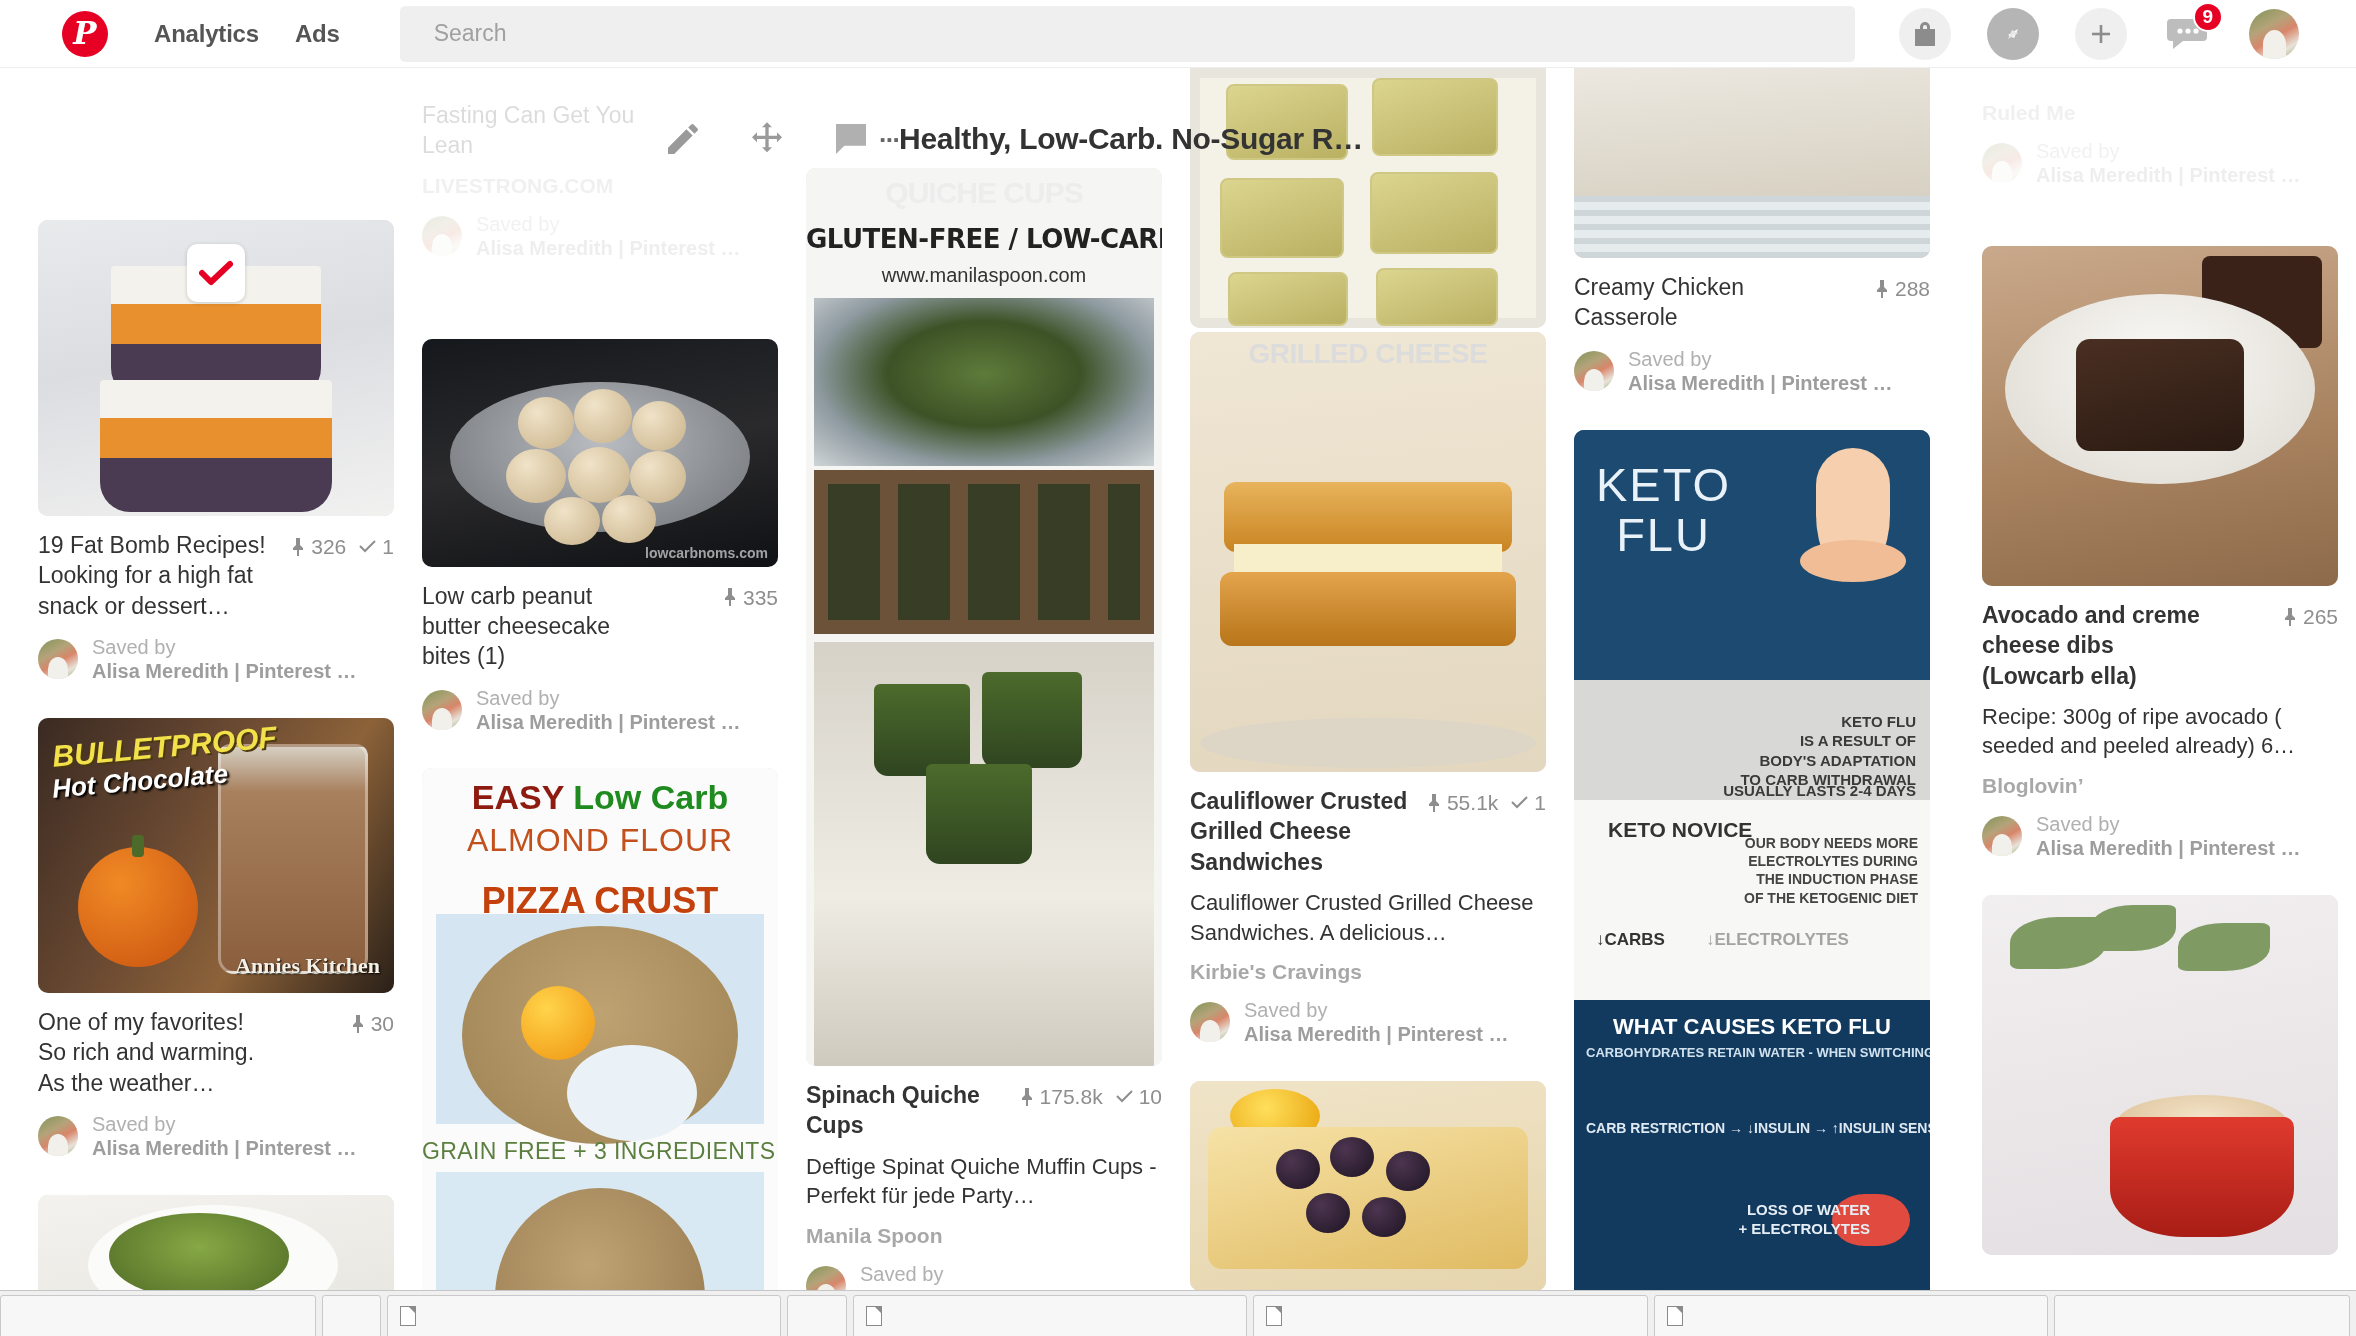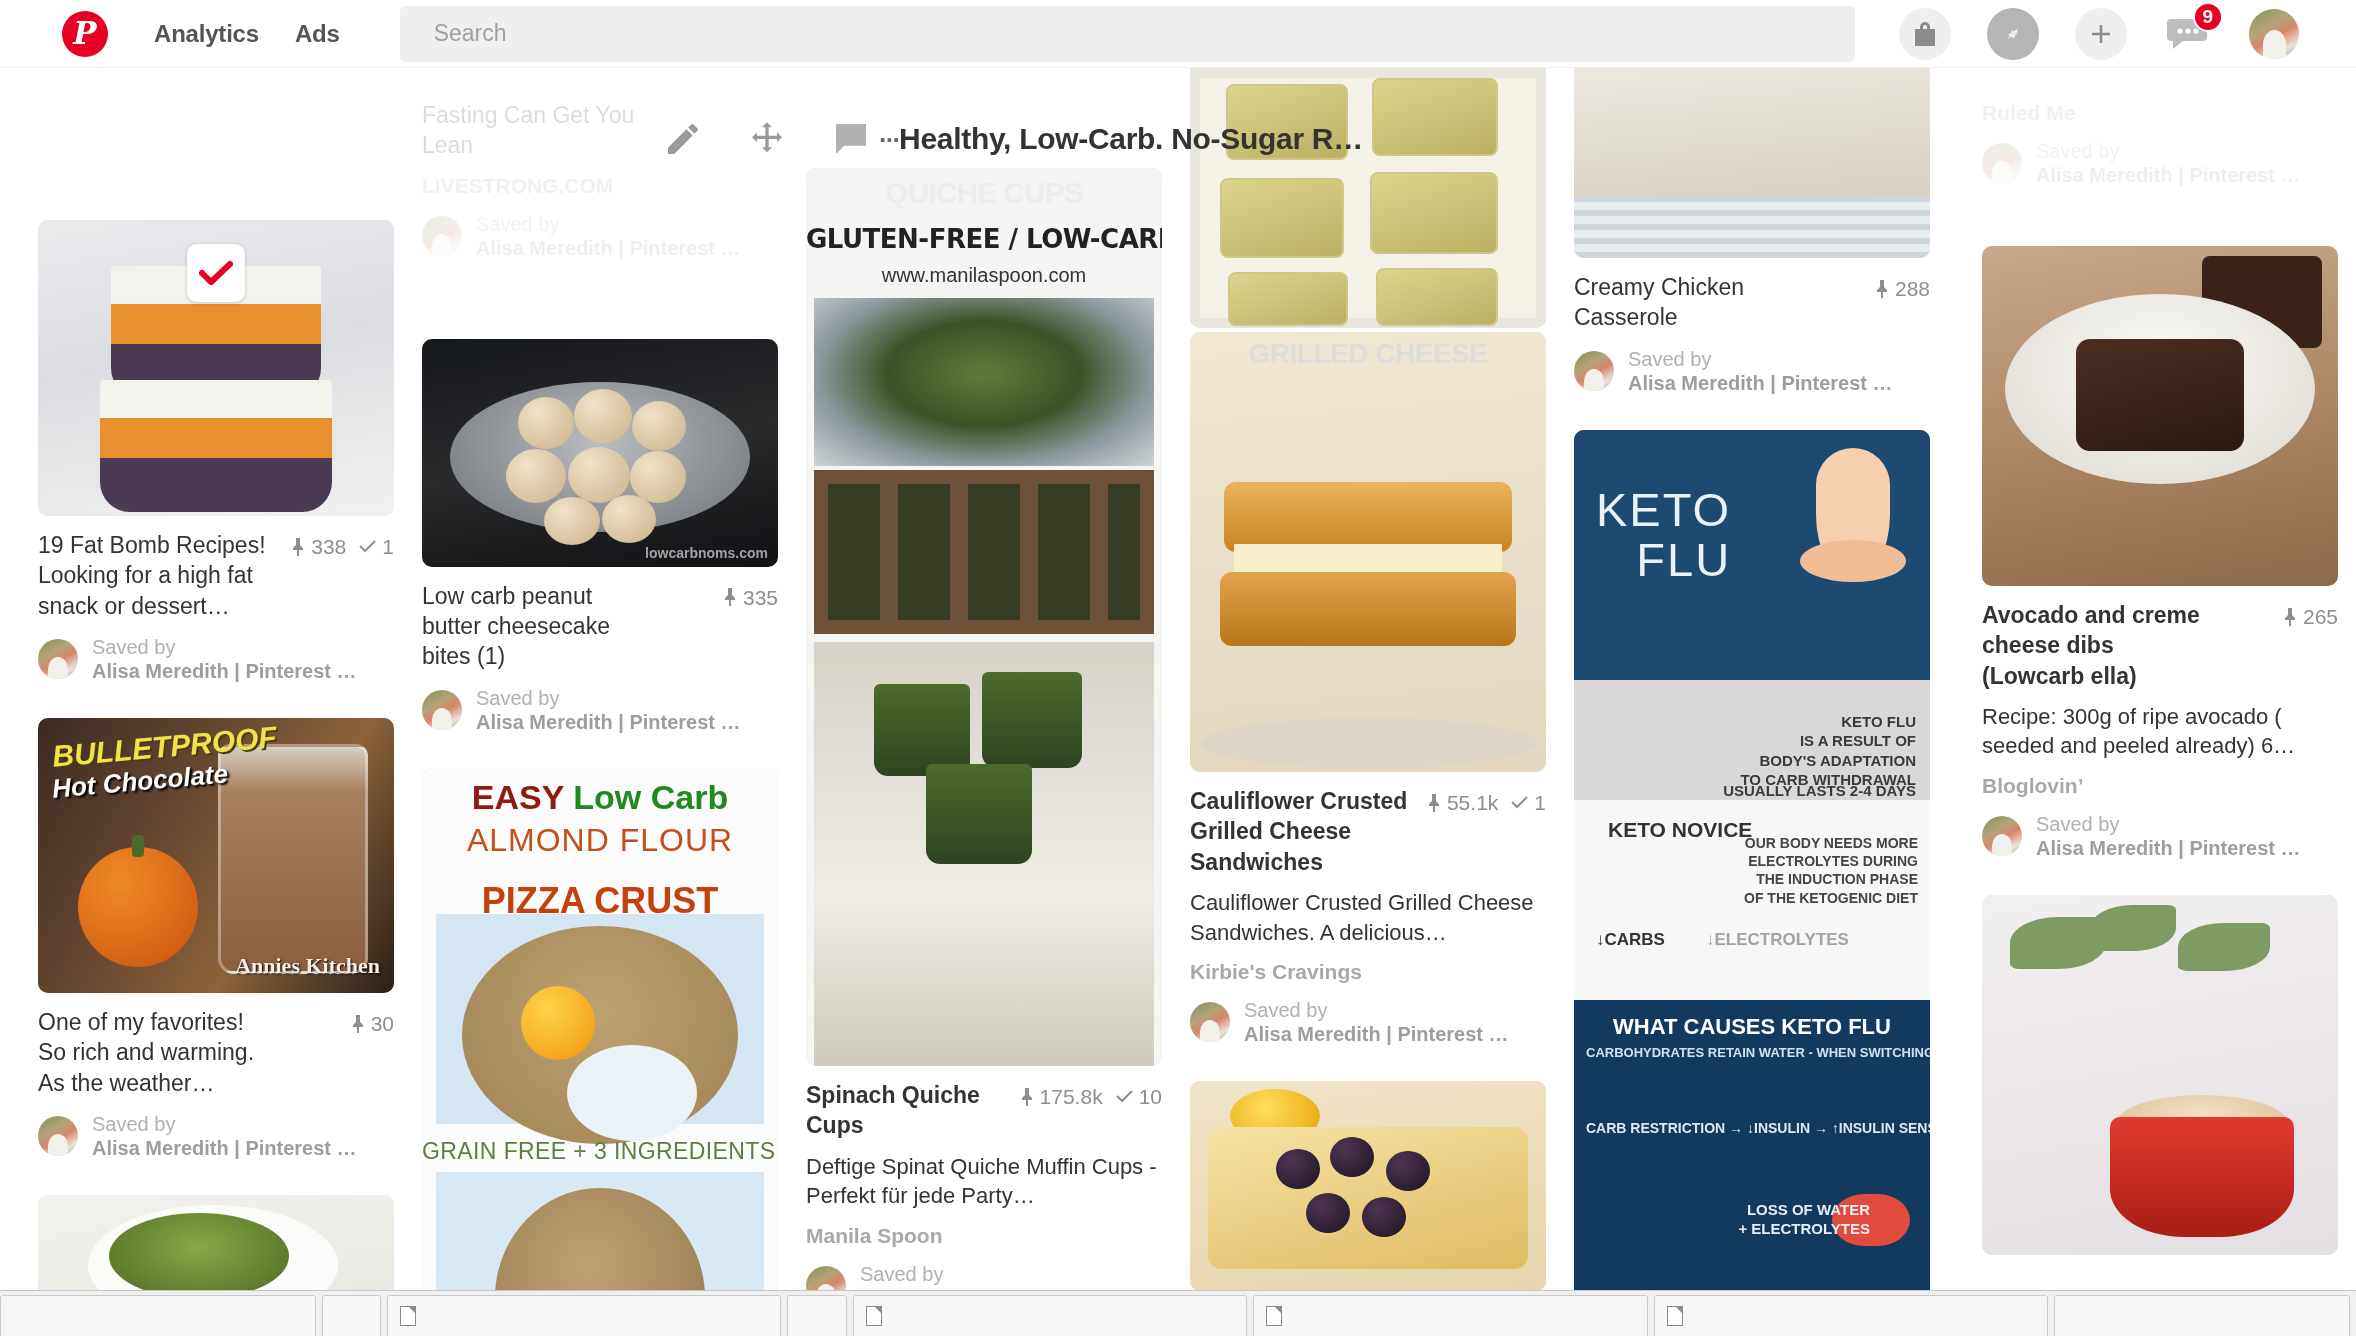--- a/index.html
+++ b/index.html
@@ -227,22 +227,22 @@
     background:radial-gradient(circle at 35% 30%,#4d3550,#1d1422);}
   .br-lemon{position:absolute;left:40px;top:8px;width:90px;height:54px;border-radius:50%;
     background:radial-gradient(circle at 40% 35%,#ffdf5c,#e8a40c);}
 
   .chicken { background:linear-gradient(175deg,#ece8e0 0%,#dcd6c9 55%,#cfc8ba 100%); }
   .ck-towel{position:absolute;left:0;right:0;bottom:0;height:62px;
     background:repeating-linear-gradient(0deg,#cfd6da 0 6px,#e6ebee 6px 14px);}
 
   .keto { background:#1b4568; }
   .keto-top{position:absolute;left:0;right:0;top:0;height:250px;background:#1d4a70;}
-  .k-title{top:30px;left:22px;right:auto;text-align:right;color:#e9f2f8;
-    font-size:47px;letter-spacing:2px;line-height:1.08;font-weight:normal;margin-top:25px;}
+  .k-title{top:30px;left:22px;right:auto;text-align:center;color:#e9f2f8;
+    font-size:47px;letter-spacing:2px;line-height:1.08;font-weight:normal;}
   .k-nose{position:absolute;right:40px;top:18px;width:74px;height:130px;
     border-radius:38px 38px 50% 50%;background:#f6cfae;}
   .k-nose::after{content:'';position:absolute;left:-16px;bottom:-4px;width:106px;height:42px;
     border-radius:50%;background:#f0bd96;}
   .keto-gray{position:absolute;left:0;right:0;top:250px;height:120px;background:#d8d8d6;}
   .k-gray-txt{top:282px;right:14px;left:auto;text-align:right;color:#3a3a3a;
     font-size:15px;line-height:1.3;font-weight:bold;}
   .k-days{top:352px;right:14px;left:auto;text-align:right;color:#3a3a3a;font-size:15px;}
   .keto-white{position:absolute;left:0;right:0;top:370px;height:200px;background:#f7f7f5;}
   .k-novice{top:388px;left:34px;right:auto;text-align:right;color:#333;font-size:21px;line-height:1.15;}
@@ -390,21 +390,21 @@
           </svg>
         </div>
       </div>
       <div class="pin-title regular">
         <span class="t">19 Fat Bomb Recipes! Looking for a high fat snack or dessert…</span>
         <span class="stats">
           <span class="stat">
             <svg width="14" height="18" viewBox="0 0 14 18" fill="#8e8e8e">
               <path d="M5 0h4v7l3 3v2H8v6H6v-6H2v-2l3-3z"></path>
             </svg>
-            <span>338</span>
+            <span>326</span>
           </span>
           <span class="stat">
             <svg width="17" height="13" viewBox="0 0 17 13" stroke="#8e8e8e" stroke-width="2" fill="none">
               <polyline points="1,6 6,11 16,1"></polyline>
             </svg>
             <span>1</span>
           </span>
         </span>
       </div>
       <div class="saved-row">

